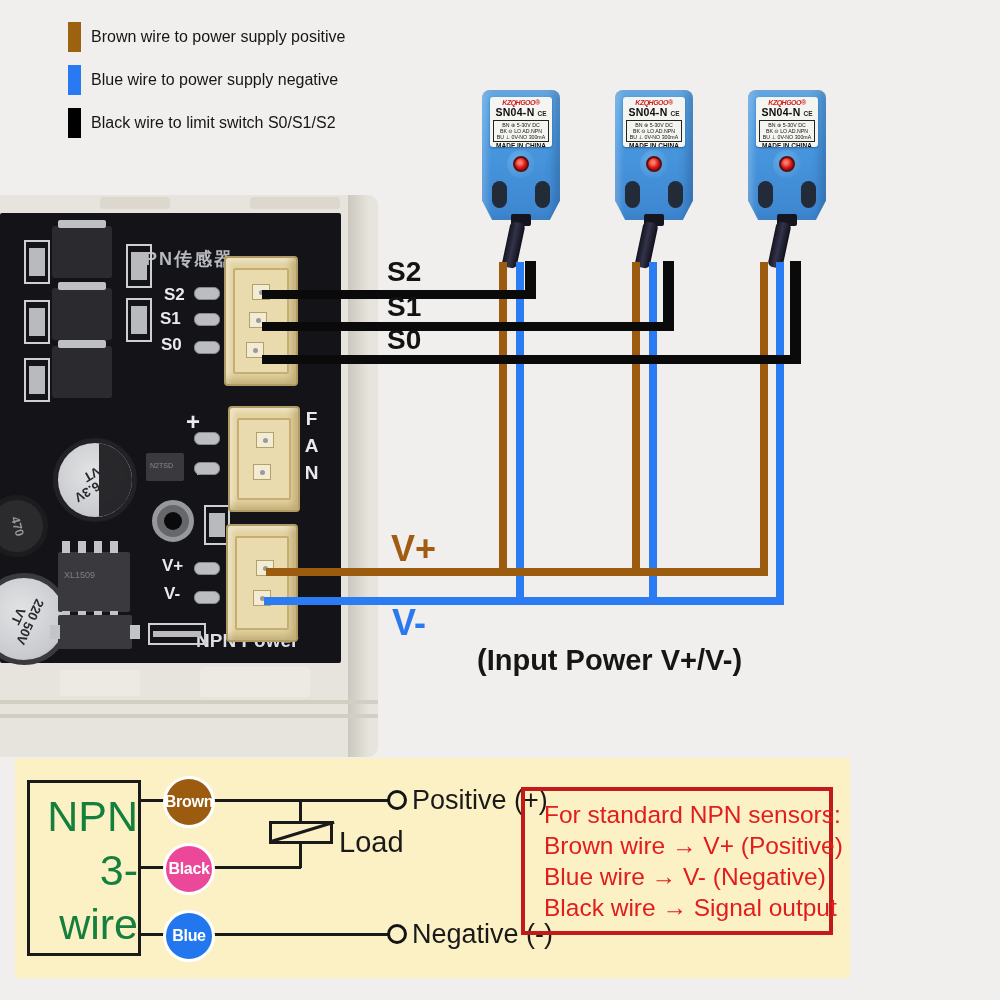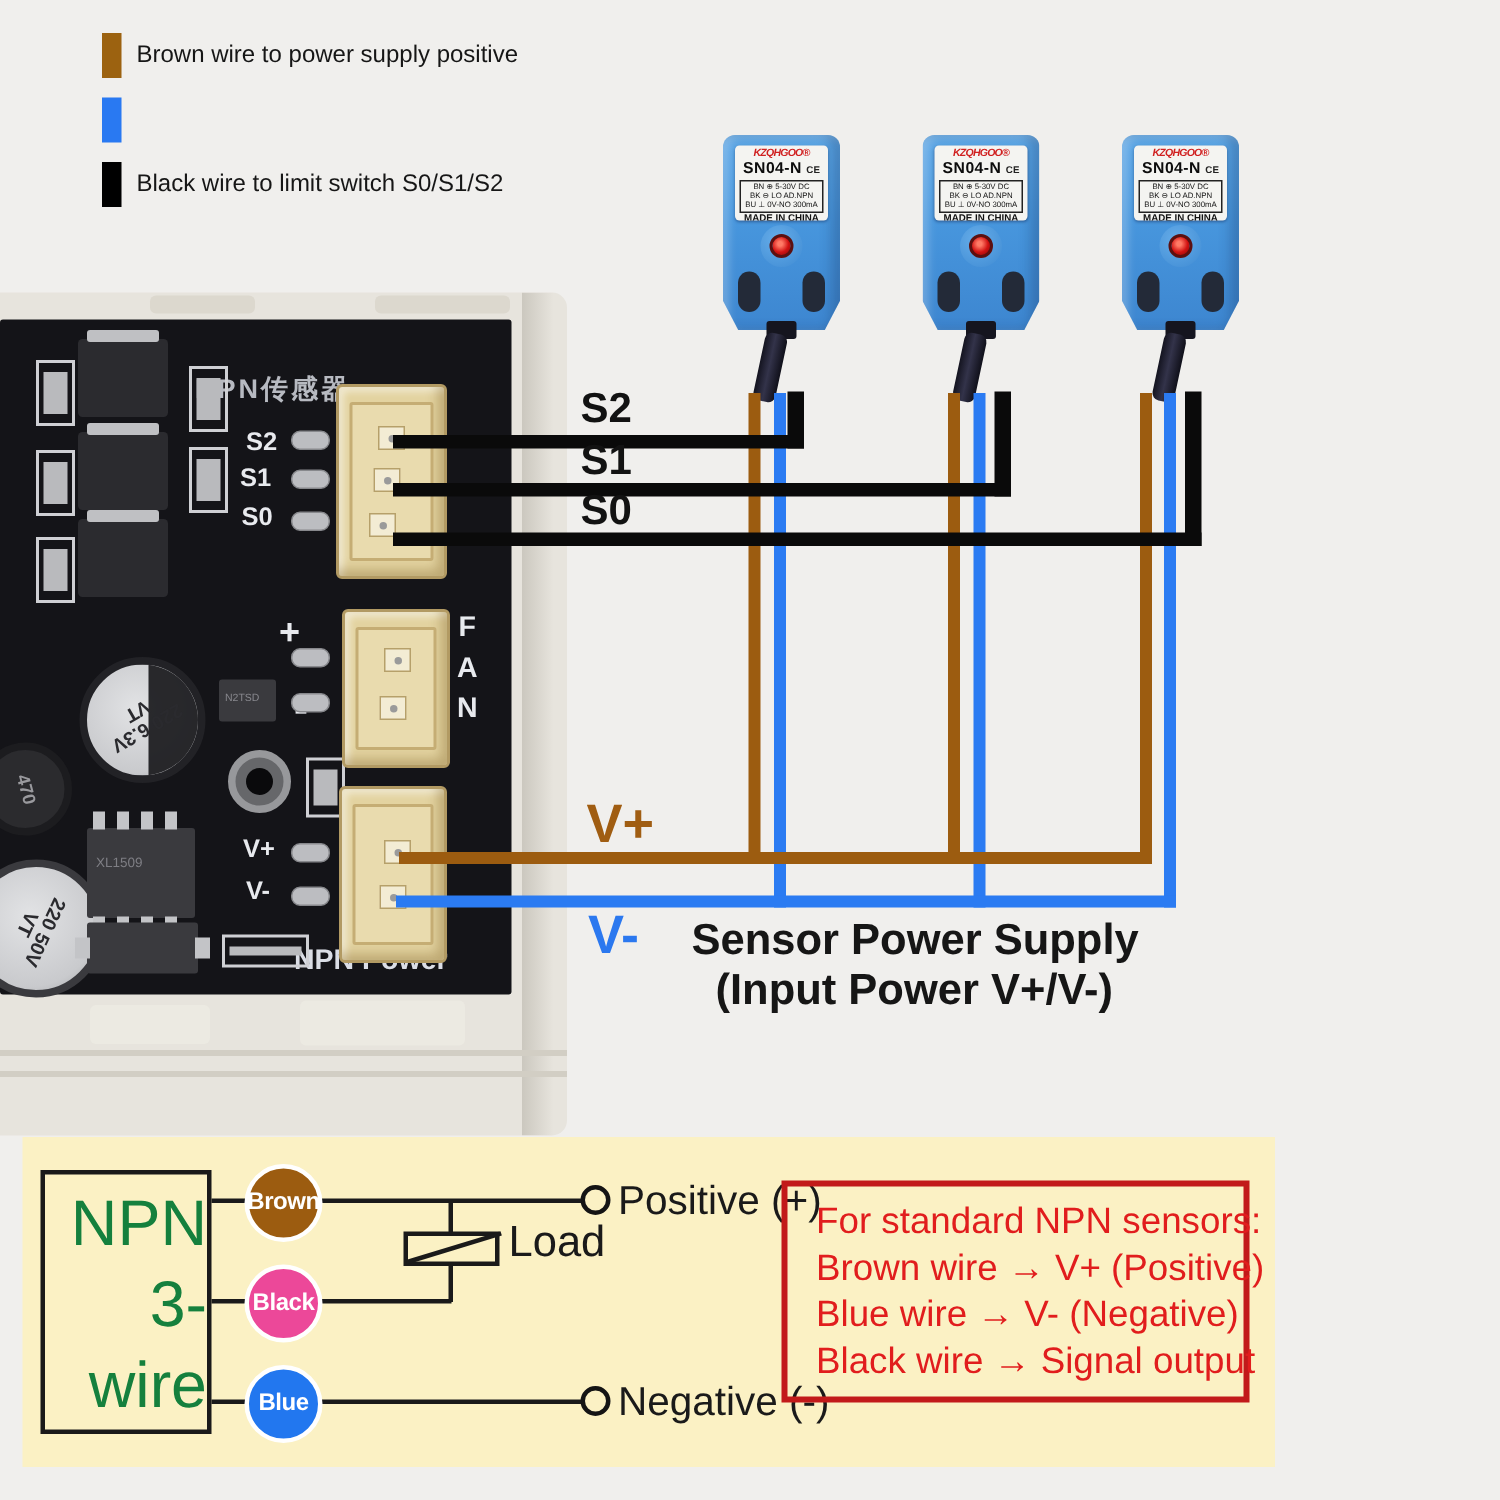--- a/index.html
+++ b/index.html
@@ -106,20 +106,21 @@
 
 <div class="canvas">
 
   <div>
     <div class="legend-row" style="top:22px;">
       <span class="swatch sw-brown"></span>
       <span class="legend-label">Brown wire to power supply positive</span>
     </div>
     <div class="legend-row" style="top:65px;">
       <span class="swatch sw-blue"></span>
+      <span class="legend-label">Blue wire to power supply negative</span>
     </div>
     <div class="legend-row" style="top:108px;">
       <span class="swatch sw-black"></span>
       <span class="legend-label">Black wire to limit switch S0/S1/S2</span>
     </div>
   </div>
 
   <div class="photo">
     <div class="case-tab" style="left:100px;top:2px;width:70px;height:12px;"></div>
     <div class="case-tab" style="left:250px;top:2px;width:90px;height:12px;"></div>
@@ -291,21 +292,20 @@
   <div class="wire w-black" style="left:262px;top:322px;width:412px;height:9px;"></div>
   <div class="wire w-black" style="left:262px;top:355px;width:539px;height:9px;"></div>
   <div class="wire w-brown" style="left:266px;top:568px;width:502px;height:8px;"></div>
   <div class="wire w-blue" style="left:264px;top:597px;width:520px;height:8px;"></div>
 
   <div class="sig-label" style="left:387px;top:256px;">S2</div>
   <div class="sig-label" style="left:387px;top:291px;">S1</div>
   <div class="sig-label" style="left:387px;top:324px;">S0</div>
   <div class="vp-label" style="left:391px;top:528px;">V+</div>
   <div class="vm-label" style="left:392px;top:602px;">V-</div>
-  <div class="ps-title" style="left:461px;top:611px;">Sensor Power Supply</div>
   <div class="ps-title" style="left:477px;top:644px;">(Input Power V+/V-)</div>
 
   <div class="panel">
     <div class="npn-box">
       <div>NPN</div>
       <div>3-wire</div>
     </div>
 
     <div class="pline" style="left:126px;top:41px;width:28px;height:3px;"></div>
     <div class="pline" style="left:126px;top:108px;width:28px;height:3px;"></div>
@@ -325,21 +325,21 @@
         <span>Black</span>
       </div>
     <div class="wire-dot dot-blue" style="left:148px;top:152px;">
         <span>Blue</span>
       </div>
 
     <div class="terminal" style="left:372px;top:32px;"></div>
     <div class="terminal" style="left:372px;top:166px;"></div>
     <div class="panel-text" style="left:397px;top:27px;">Positive (+)</div>
     <div class="panel-text" style="left:397px;top:161px;">Negative (-)</div>
-    <div class="panel-text" style="left:324px;top:54px;font-size:29px;">Load</div>
+    <div class="panel-text" style="left:324px;top:68px;font-size:29px;">Load</div>
 
     <div class="note-box">
       <div class="note-line">For standard NPN sensors:</div>
       <div class="note-line">Brown wire → V+ (Positive)</div>
       <div class="note-line">Blue wire → V- (Negative)</div>
       <div class="note-line">Black wire → Signal output</div>
     </div>
   </div>
 
 </div>

